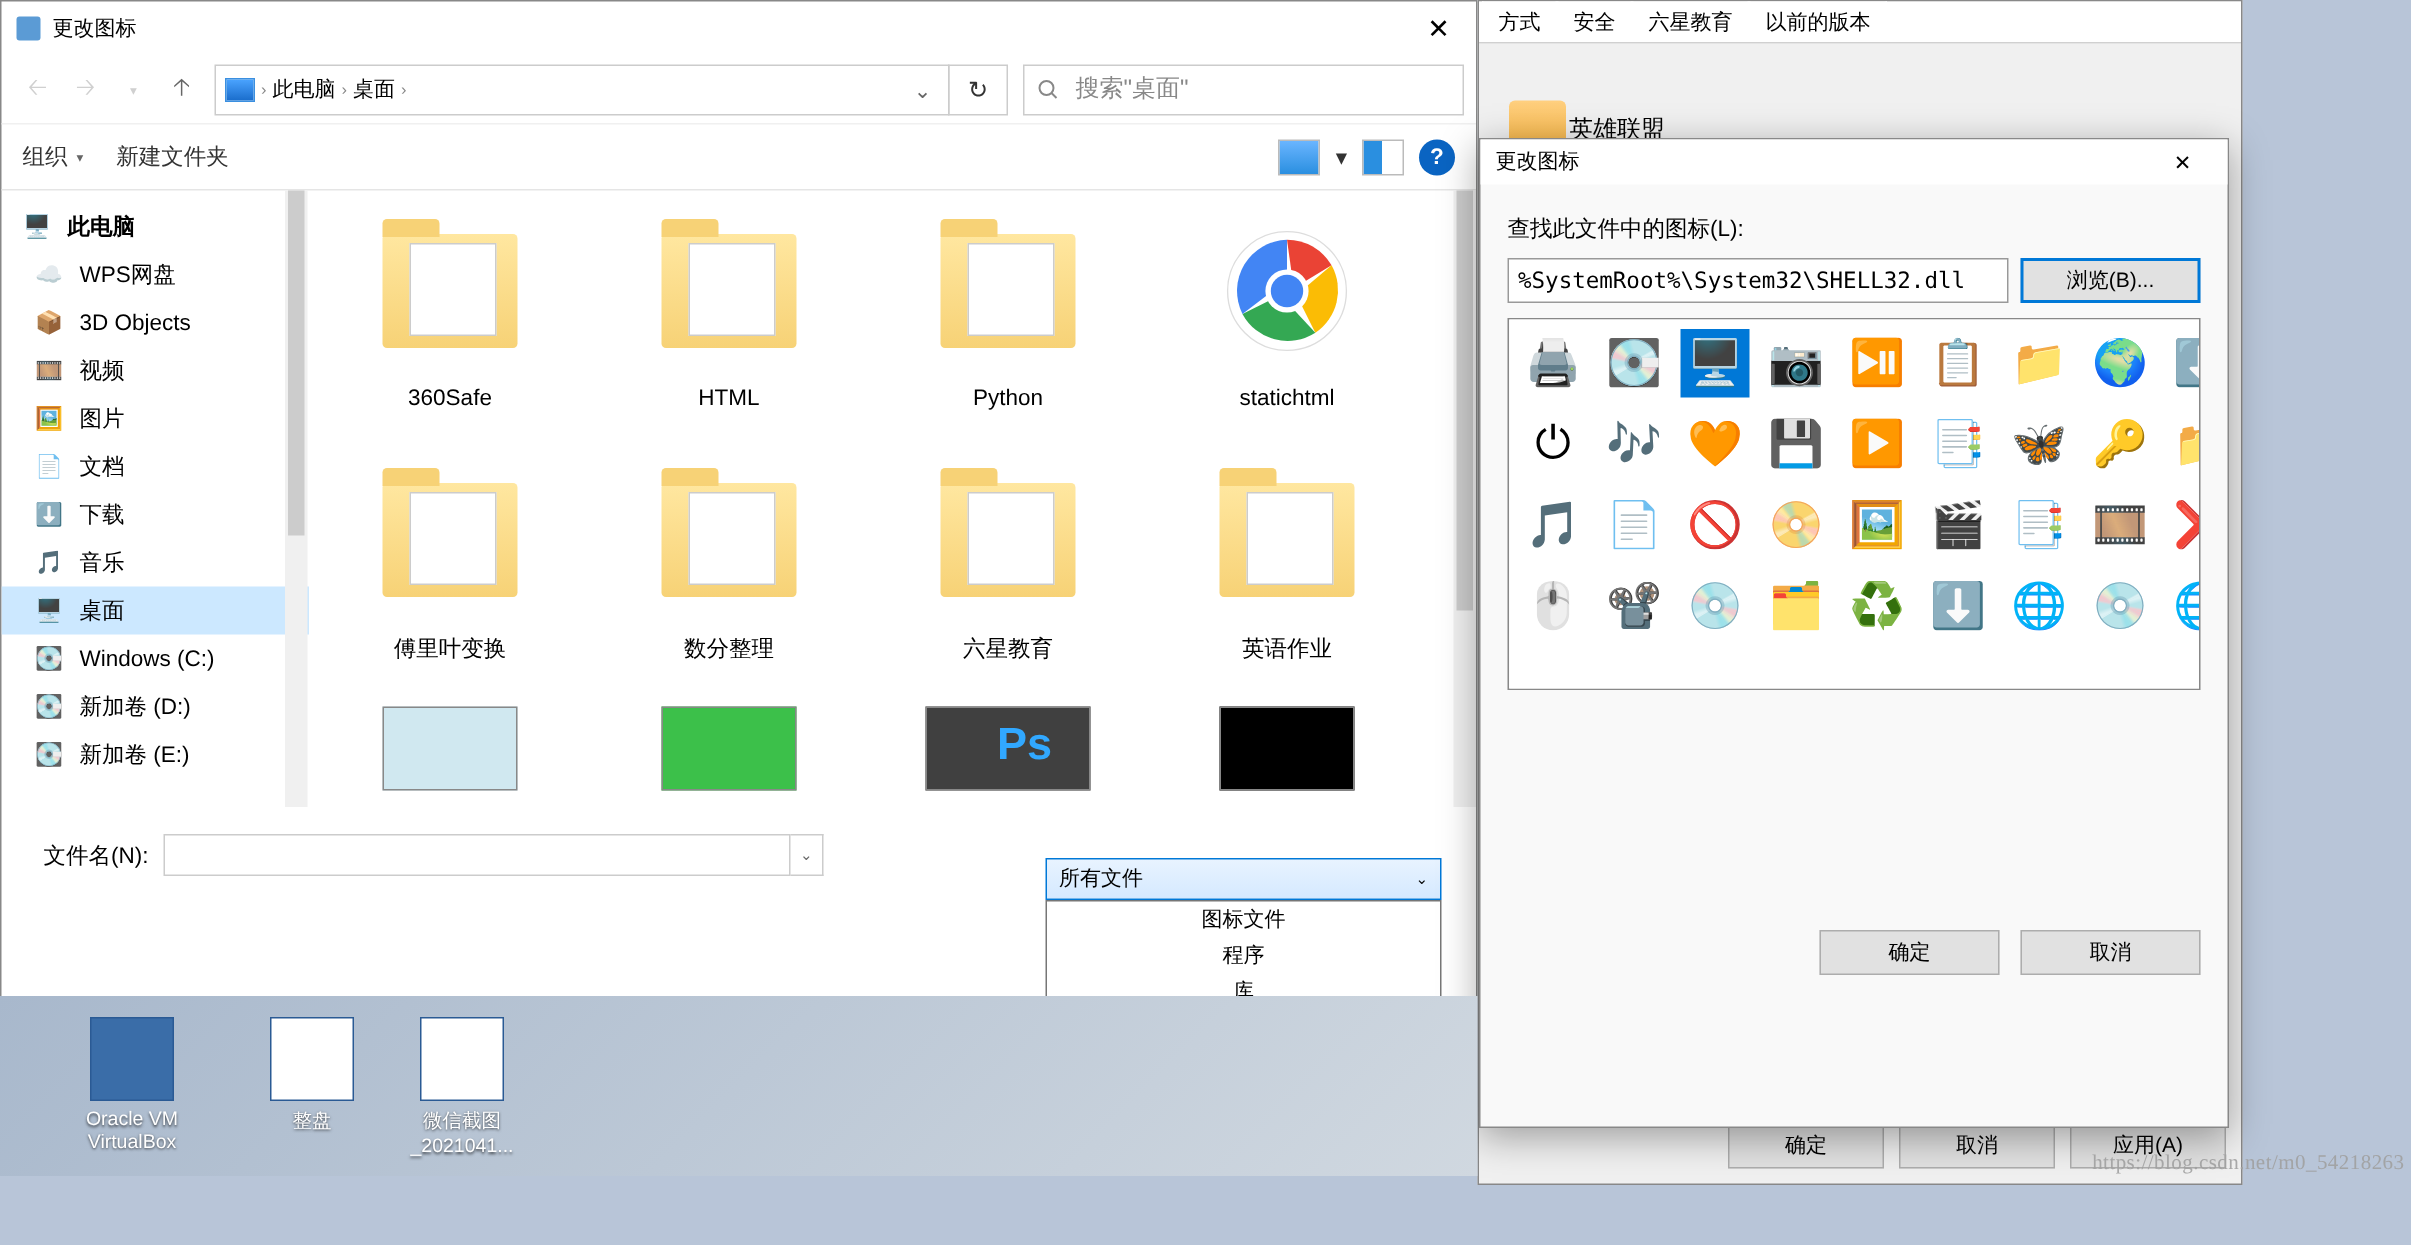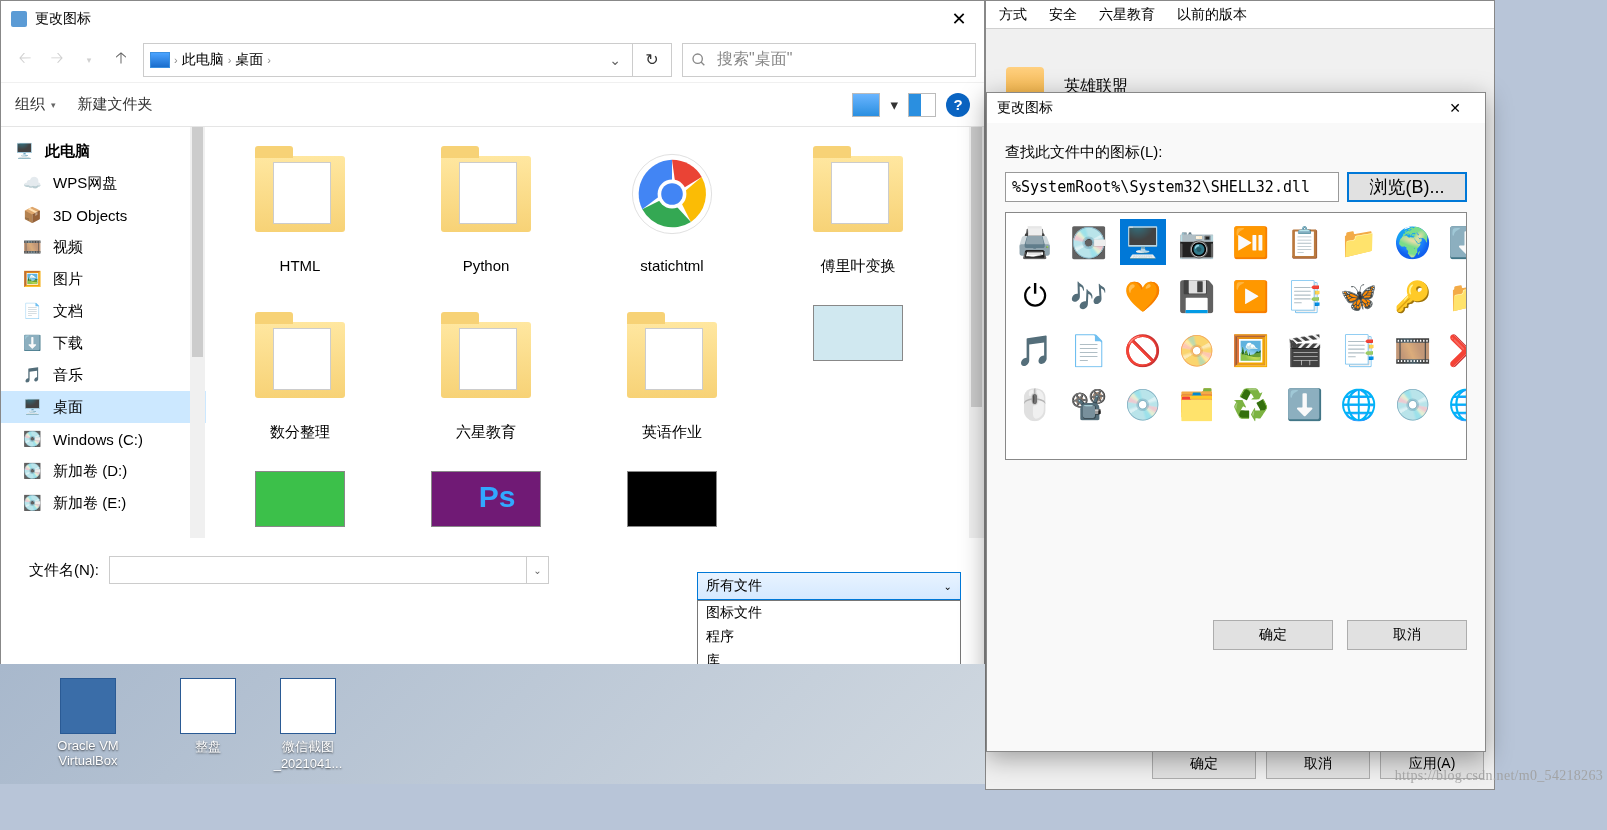--- a/index.html
+++ b/index.html
@@ -49,42 +49,42 @@
 
 .fd-bottom { padding:18px 28px 20px;display:flex;align-items:center;gap:10px;font-size:15px; }
 .fd-bottom label { }
 .fn-input { flex:0 0 418px; height:28px; border:1px solid #ccc; padding:0 4px; }
 .fn-drop { width:22px;height:28px;border:1px solid #ccc;border-left:none;display:flex;align-items:center;justify-content:center;font-size:10px;color:#666;margin-left:-10px; }
 
 
 .ftype { position:absolute; left:697px; top:572px; width:264px; }
 .ftype-sel { height:28px;border:1px solid #0078d7;background:linear-gradient(#e8f3ff,#d5e9ff);display:flex;align-items:center;padding:0 8px;font-size:14px;justify-content:space-between; }
 .ftype-list { border:1px solid #767676;background:#fff;font-size:14px; }
-.ftype-opt { padding:3px 8px;cursor:pointer; }
+.ftype-opt { padding:3px 8px;cursor:pointer;text-align:center; }
 .ftype-opt.hl { background:#0078d7;color:#fff; }
 
 
 .props { position:absolute; left:985px; top:0; width:510px; height:790px; background:#f0f0f0; border:1px solid #888; }
 .props-tabs { height:28px; display:flex; border-bottom:1px solid #d0d0d0; font-size:14px; padding-left:2px; background:#fff; }
 .ptab { padding:4px 10px;border:1px solid #fff;border-bottom:none; }
 .props-body { padding:18px 20px;font-size:16px; }
-.props-row { display:flex;align-items:center;gap:20px;margin:20px 0; }
+.props-row { display:flex;align-items:center;gap:2px;margin:20px 0; }
 .props-ico { width:38px;height:38px;background:linear-gradient(#ffd080,#f5b03a);border-radius:4px; }
 .props-btns { position:absolute; bottom:10px; right:10px; display:flex; gap:10px; }
 .pbtn { width:104px;height:30px;border:1px solid #adadad;background:#e1e1e1;font-size:14px;cursor:pointer;display:flex;align-items:center;justify-content:center; }
 
 
 .chicon { position:absolute; left:986px; top:92px; width:500px; height:660px; background:#f9f9f9; border:1px solid #888; box-shadow:0 6px 24px rgba(0,0,0,.35); }
 .ci-title { height:30px;display:flex;align-items:center;justify-content:space-between;padding:0 10px;font-size:14px;background:#fff; }
 .ci-close { width:40px;height:28px;display:flex;align-items:center;justify-content:center;cursor:pointer; }
 .ci-body { padding:20px 18px 14px; font-size:15px; }
 .ci-row { margin-bottom:10px; }
 .ci-path { display:flex; gap:8px; align-items:center; }
 .ci-input { flex:1; height:30px; border:1px solid #999;padding:0 6px;font-size:15px;font-family:Consolas,monospace; }
-.ci-browse { width:120px;height:30px;border:2px solid #0078d7;background:#e1e1e1;font-size:18px;cursor:pointer; }
+.ci-browse { width:120px;height:30px;border:2px solid #0078d7;background:#e1e1e1;font-size:14px;cursor:pointer; }
 .ci-grid { margin-top:10px; height:248px; border:1px solid #888;background:#fff;padding:6px;overflow-x:scroll;overflow-y:hidden;white-space:nowrap; }
 .ci-icons { display:inline-flex;flex-direction:column;flex-wrap:wrap;height:224px;gap:8px 8px; }
 .ci-ico { width:46px;height:46px;display:flex;align-items:center;justify-content:center;font-size:30px;cursor:pointer; }
 .ci-ico.sel { background:#0078d7;color:#fff; }
 .ci-btns { display:flex; gap:14px; justify-content:flex-end; margin-top:160px; }
 .ci-btn { width:120px;height:30px;border:1px solid #adadad;background:#e1e1e1;font-size:14px;cursor:pointer;display:flex;align-items:center;justify-content:center; }
 
 
 .desk { position:absolute; left:0; top:664px; width:985px; height:120px; background:linear-gradient(135deg,#a8b8cc,#d0d8e0); }
 .desk-item { position:absolute;width:100px;text-align:center;font-size:13px;color:#fff;text-shadow:0 1px 2px rgba(0,0,0,.7); }
@@ -213,20 +213,26 @@
       </div>
     <div class="sb-scroll">
         <div class="sb-thumb"></div>
       </div>
 
     <div class="grid" id="grid">
         <div class="item">
           <div class="itm-icon">
             <div class="folder paper"></div>
           </div>
+          <span>360Safe</span>
+        </div>
+        <div class="item">
+          <div class="itm-icon">
+            <div class="folder paper"></div>
+          </div>
           <span>HTML</span>
         </div>
         <div class="item">
           <div class="itm-icon">
             <div class="folder paper"></div>
           </div>
           <span>Python</span>
         </div>
         <div class="item">
           <div class="itm-icon">
@@ -271,21 +277,21 @@
             <div style="width:90px;height:56px;background:#d0e8f0;border:1px solid #888"></div>
           </div>
         </div>
         <div class="item" style="height: 60px;">
           <div class="itm-icon" style="height:56px">
             <div style="width:90px;height:56px;background:#3cc04a;border:1px solid #888"></div>
           </div>
         </div>
         <div class="item" style="height: 60px;">
           <div class="itm-icon" style="height:56px">
-            <div style="width:114px;height:56px;background:#701a75;border:1px solid #888">
+            <div style="width:114px;height:56px;background:#404040;border:1px solid #888">
               <div style="color:#31a8ff;font-weight:bold;font-size:30px;padding:8px 0 0 22px">Ps</div>
             </div>
           </div>
         </div>
         <div class="item" style="height: 60px;">
           <div class="itm-icon" style="height:56px">
             <div style="width:90px;height:56px;background:#000;border:1px solid #888"></div>
           </div>
         </div>
       </div>

